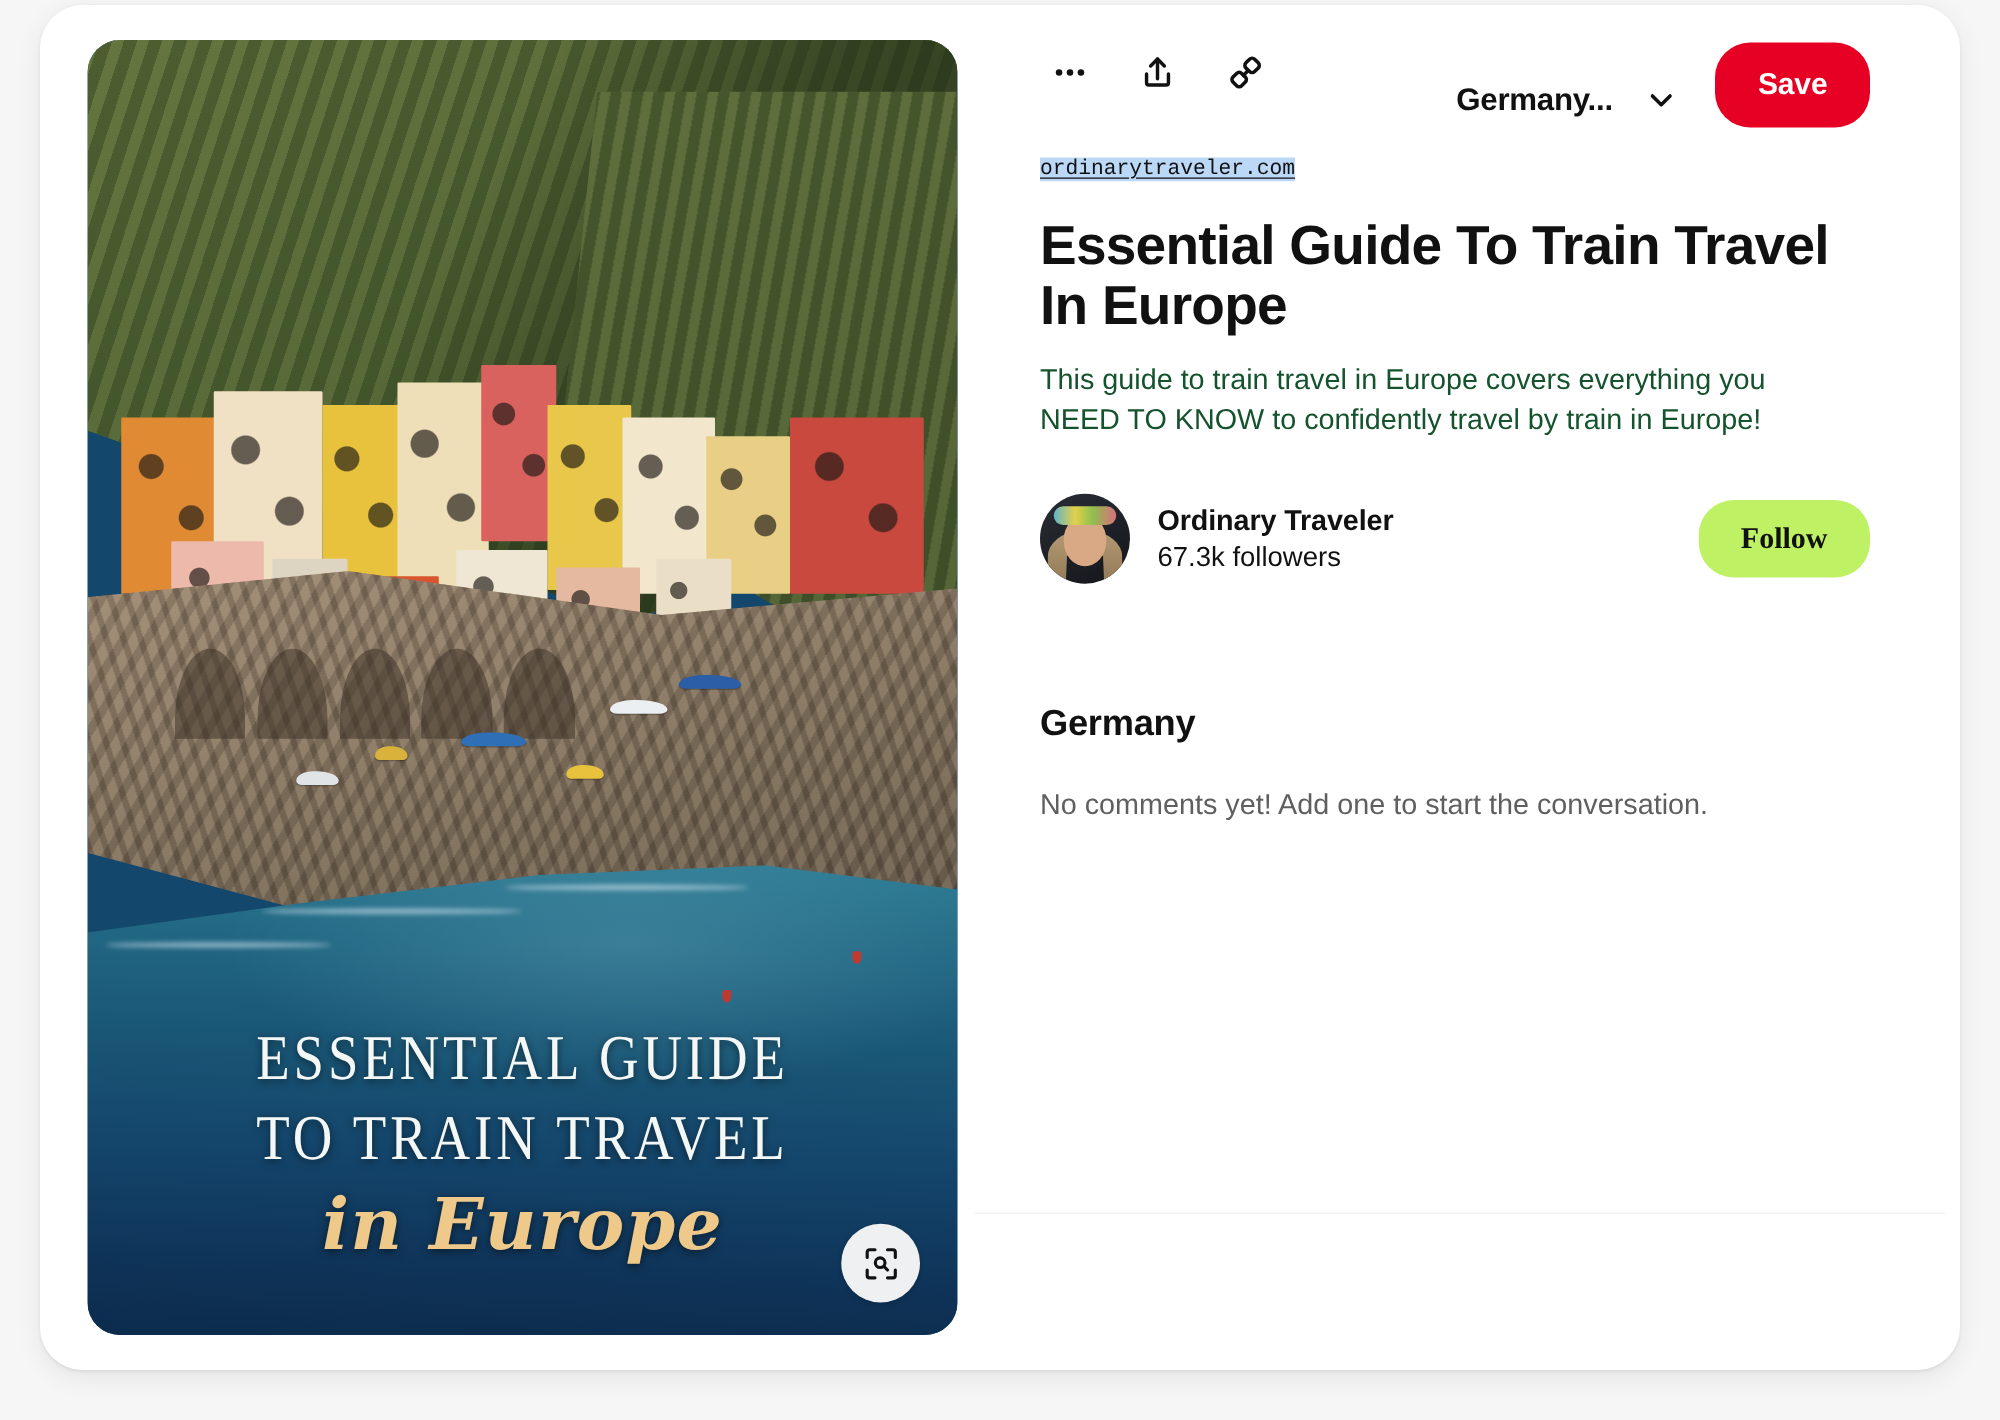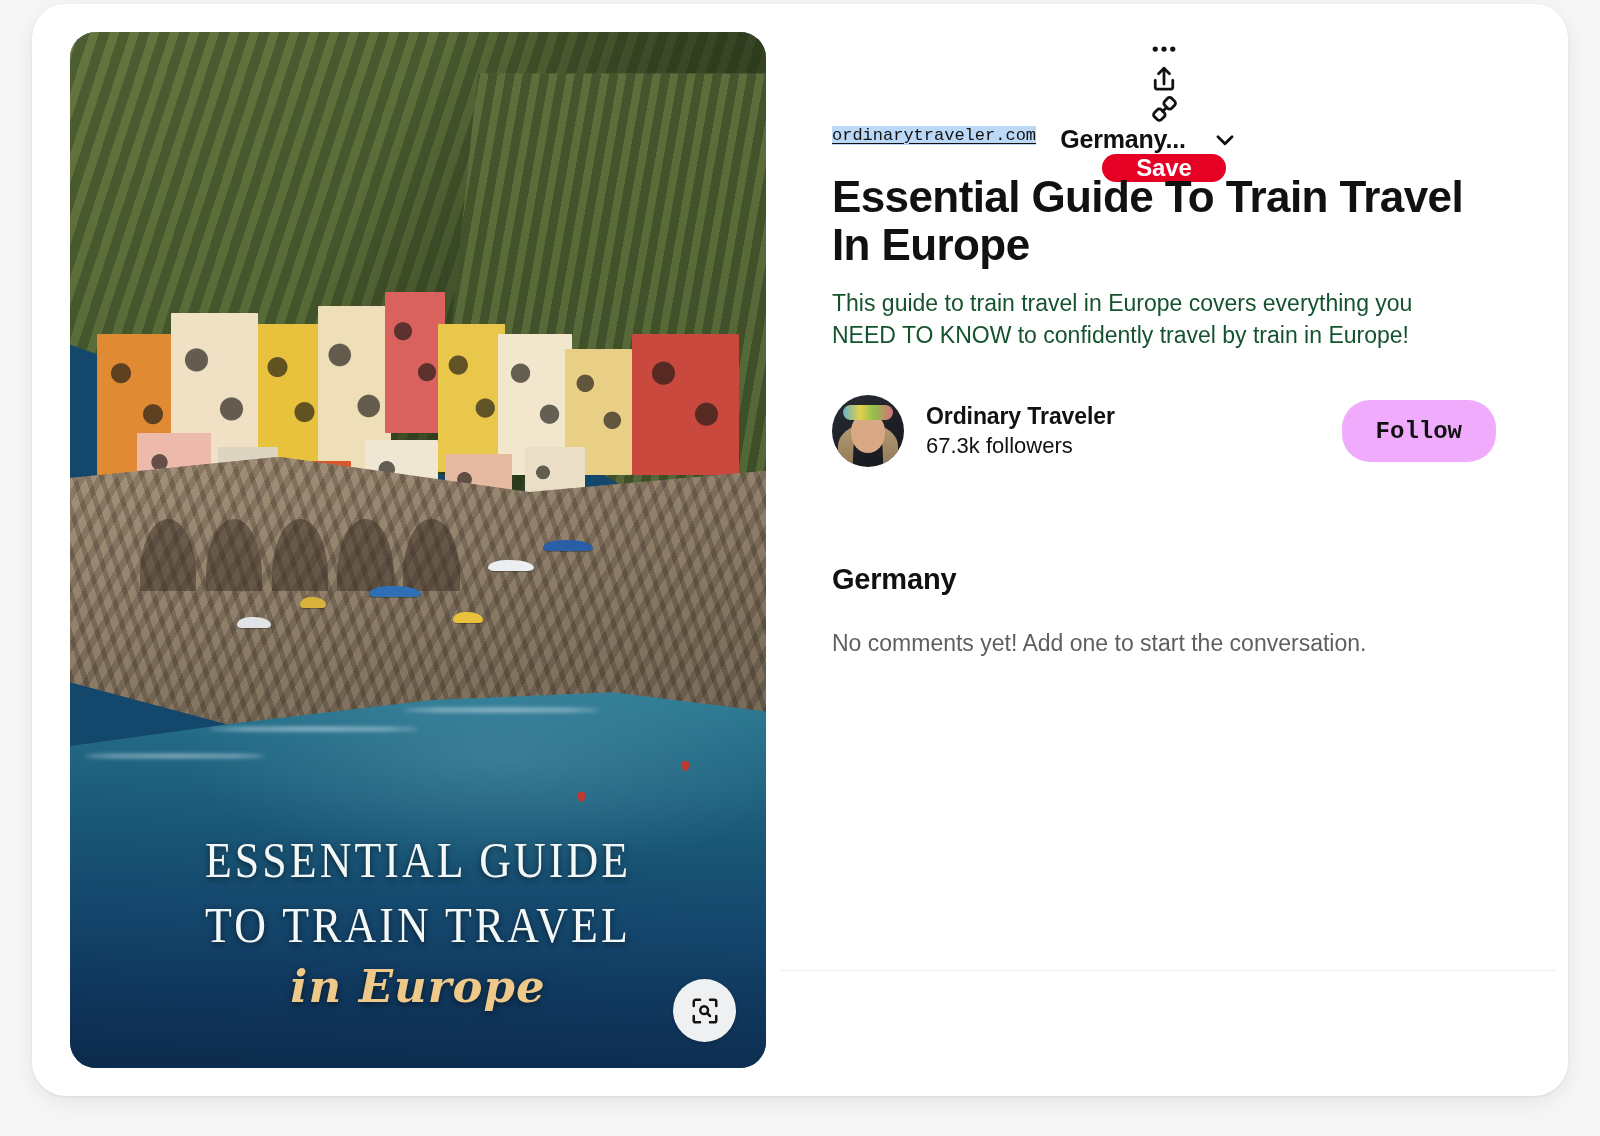--- a/index.html
+++ b/index.html
@@ -148,21 +148,21 @@
     line-height: 1.27;
     letter-spacing: 3.6px;
     font-weight: 400;
     transform: scaleX(0.86);
   }
   .ov-script {
     font-family: "DejaVu Serif", serif;
     font-style: italic;
     font-weight: 700;
     color: #eec98a;
-    font-size: 45px;
+    font-size: 57px;
     line-height: 1.12;
     letter-spacing: 1px;
     margin-top: 4px;
     text-align: center;
   }
 
   
   .lens-btn {
     position: absolute; right: 30px; bottom: 26px;
     width: 63px; height: 63px; border-radius: 50%;
@@ -174,24 +174,23 @@
 
   
   .details-pane {
     flex: 1;
     position: relative;
     padding: 0 72px 0 64px;
   }
 
   
   .action-row {
-    display: flex; align-items: center;
+    display: flex; 
     height: 92px;
     margin-top: 30px;
-    flex-direction: column;
   }
   .icon-btn {
     width: 48px; height: 48px;
     display: flex; align-items: center; justify-content: center;
     border-radius: 50%;
     cursor: pointer;
     background: transparent;
     border: none;
   }
   .gap-a { width: 22px; }
@@ -304,29 +303,29 @@
   .author-meta { margin-left: 22px; }
   .author-name {
     font-size: 23px; font-weight: 700; color: #111111;
     letter-spacing: -0.1px;
   }
   .author-followers {
     font-size: 22px; color: #111111; margin-top: 3px;
   }
   .follow-btn {
     margin-left: auto;
-    background: #f0abfc;
+    background: #bef264;
     color: #111111;
     border: none;
     border-radius: 28px;
     height: 62px;
     padding: 0 34px;
     font-size: 24px;
     font-weight: 700;
-    font-family: Liberation Mono, monospace;
+    font-family: Liberation Serif, serif;
     cursor: pointer;
   }
 
   .comments-heading {
     font-size: 29px; font-weight: 700; color: #111111;
     margin-top: 96px;
     letter-spacing: -0.2px;
   }
   .comments-empty {
     font-size: 23px; color: #5f5f5f;

